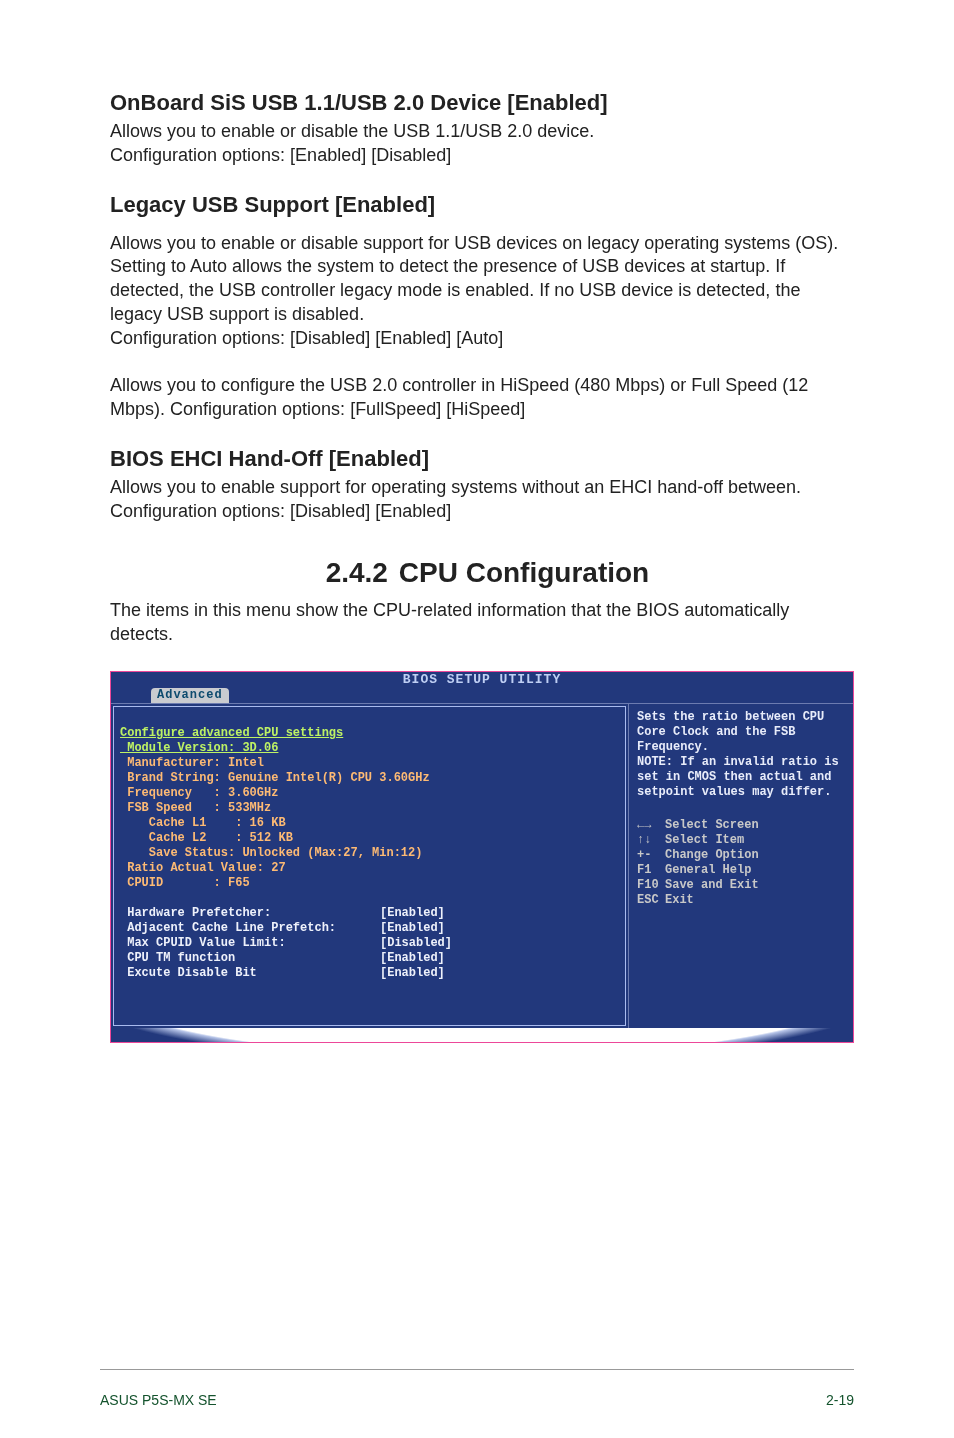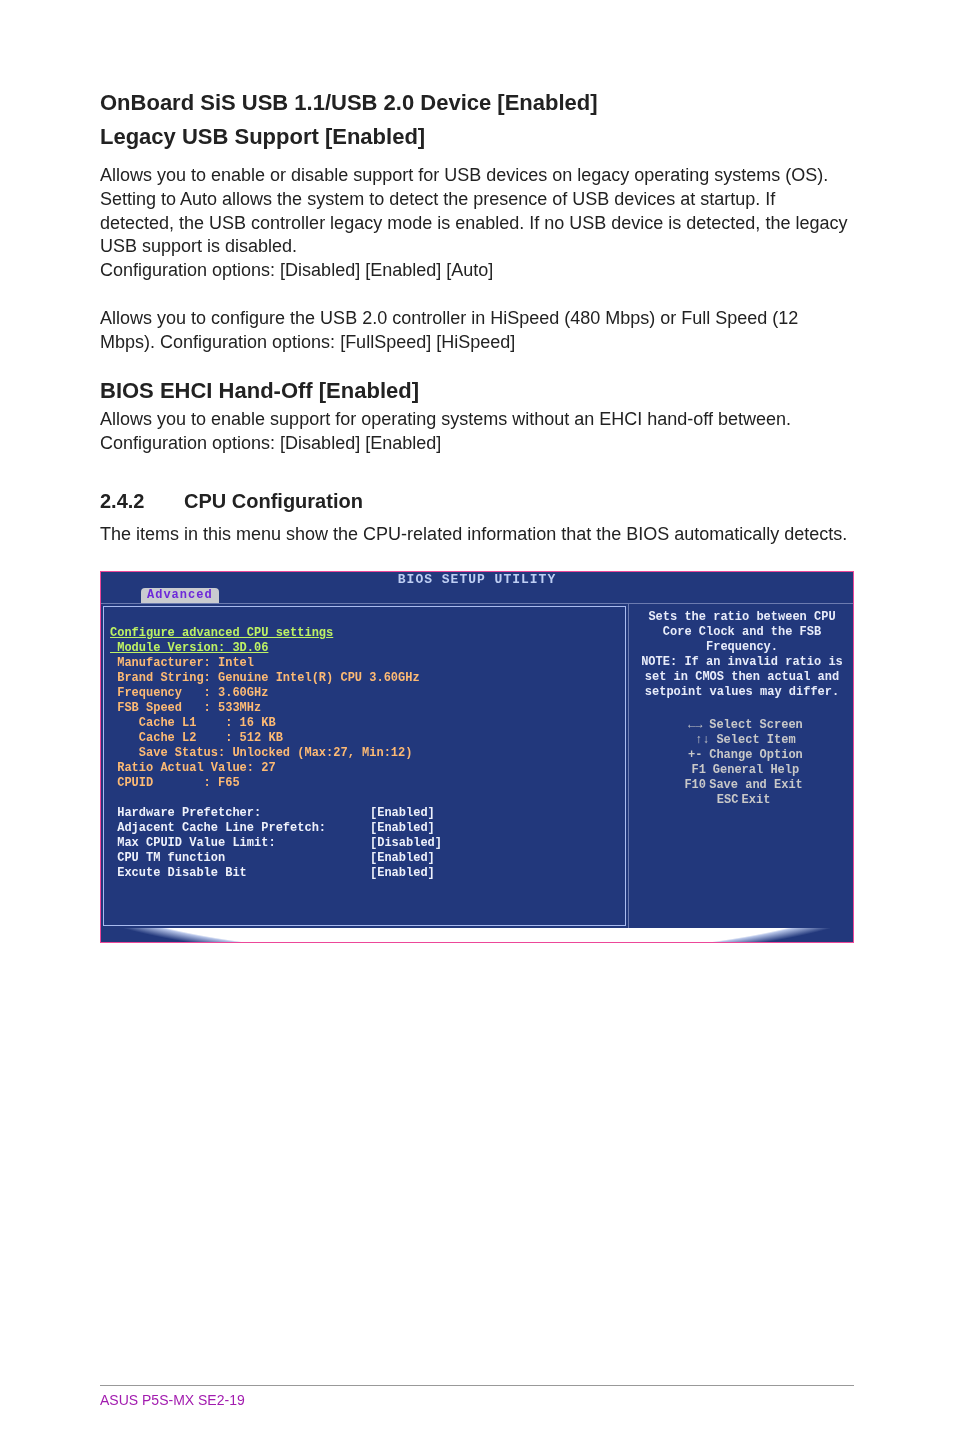--- a/index.html
+++ b/index.html
@@ -13,37 +13,39 @@
     width: 954px;
     min-height: 1438px;
     box-sizing: border-box;
     padding: 90px 100px 30px 100px;
     position: relative;
     display: flex;
     flex-direction: column;
   }
   .content {
     flex: 1 0 auto;
+    margin-left: 10px;
   }
   h2.section-title {
     font-family: Arial, Helvetica, sans-serif;
     font-weight: bold;
     font-size: 22px;
     margin: 0 0 4px 0;
   }
   p.body {
     font-family: Arial, Helvetica, sans-serif;
     font-size: 18px;
     line-height: 1.32;
     margin: 0 0 24px 0;
   }
   .num-head {
     font-weight: bold;
-    font-size: 20px;
+    font-size: 28px;
     margin: 34px 0 10px 0;
+    text-align: center;
   }
   .num-head .num {
     display: inline-block;
     width: 84px;
   }
 
   
   .bios-wrap {
     border: 1px solid #ec4899;
     background: #22387c;
@@ -62,21 +64,21 @@
     font-size: 13px;
     letter-spacing: 1px;
   }
   .tabbar {
     background: #22387c;
     padding: 0 0 0 40px;
   }
   .tab {
     display: inline-block;
     background: #c9cbd0;
-    color: #6d28d9;
+    color: #0c4a6e;
     padding: 0px 6px;
     font-size: 12px;
     letter-spacing: 1px;
     border-top-left-radius: 4px;
     border-top-right-radius: 4px;
   }
   .bios-body {
     display: flex;
     border-top: 1px solid #6c7bb0;
   }
@@ -87,21 +89,20 @@
     padding: 4px 6px 14px 6px;
     color: #eef1fb;
     min-height: 220px;
     white-space: pre;
   }
   .bios-right {
     width: 210px;
     border-left: 1px solid #6c7bb0;
     padding: 6px 6px 0 8px;
     color: #e8ecfa;
-    text-align: center;
   }
   .cfg-line {
     color: #bef264;
     text-decoration: underline;
   }
   .dim {
     color: #fdba74;
   }
   .help {
     white-space: pre-line;
@@ -135,34 +136,37 @@
     position: absolute;
     left: -10%;
     right: -10%;
     top: -40px;
     height: 80px;
     background: radial-gradient(ellipse at center top, #fff 60%, #b6c4e8 61%, #22387c 66%);
   }
 
   .footer {
     border-top: 1px solid #999;
-    padding-top: 6px;
+    padding-top: 22px;
     margin-top: auto;
     display: flex;
+    justify-content: space-between;
     font-size: 14px;
-    color: #a21caf;
+    color: #14532d;
   }
 </style>
 </head>
 <body>
 
 <div class="page">
   <div class="content">
 
     <h2 class="section-title">OnBoard SiS USB 1.1/USB 2.0 Device [Enabled]</h2>
+    <p class="body" style="white-space: pre-line;">Allows you to enable or disable the USB 1.1/USB 2.0 device.
+Configuration options: [Enabled] [Disabled]</p>
 
     <h2 class="section-title" style="margin-top:8px;">Legacy USB Support [Enabled]</h2>
     <p class="body" style="white-space: pre-line; margin-top:14px;">Allows you to enable or disable support for USB devices on legacy operating systems (OS). Setting to Auto allows the system to detect the presence of USB devices at startup. If detected, the USB controller legacy mode is enabled. If no USB device is detected, the legacy USB support is disabled.
 Configuration options: [Disabled] [Enabled] [Auto]</p>
 
     <p class="body" style="white-space: pre-line;">Allows you to configure the USB 2.0 controller in HiSpeed (480 Mbps) or Full Speed (12 Mbps). Configuration options: [FullSpeed] [HiSpeed]</p>
 
     <h2 class="section-title">BIOS EHCI Hand-Off [Enabled]</h2>
     <p class="body" style="white-space: pre-line;">Allows you to enable support for operating systems without an EHCI hand-off between. Configuration options: [Disabled] [Enabled]</p>
 

